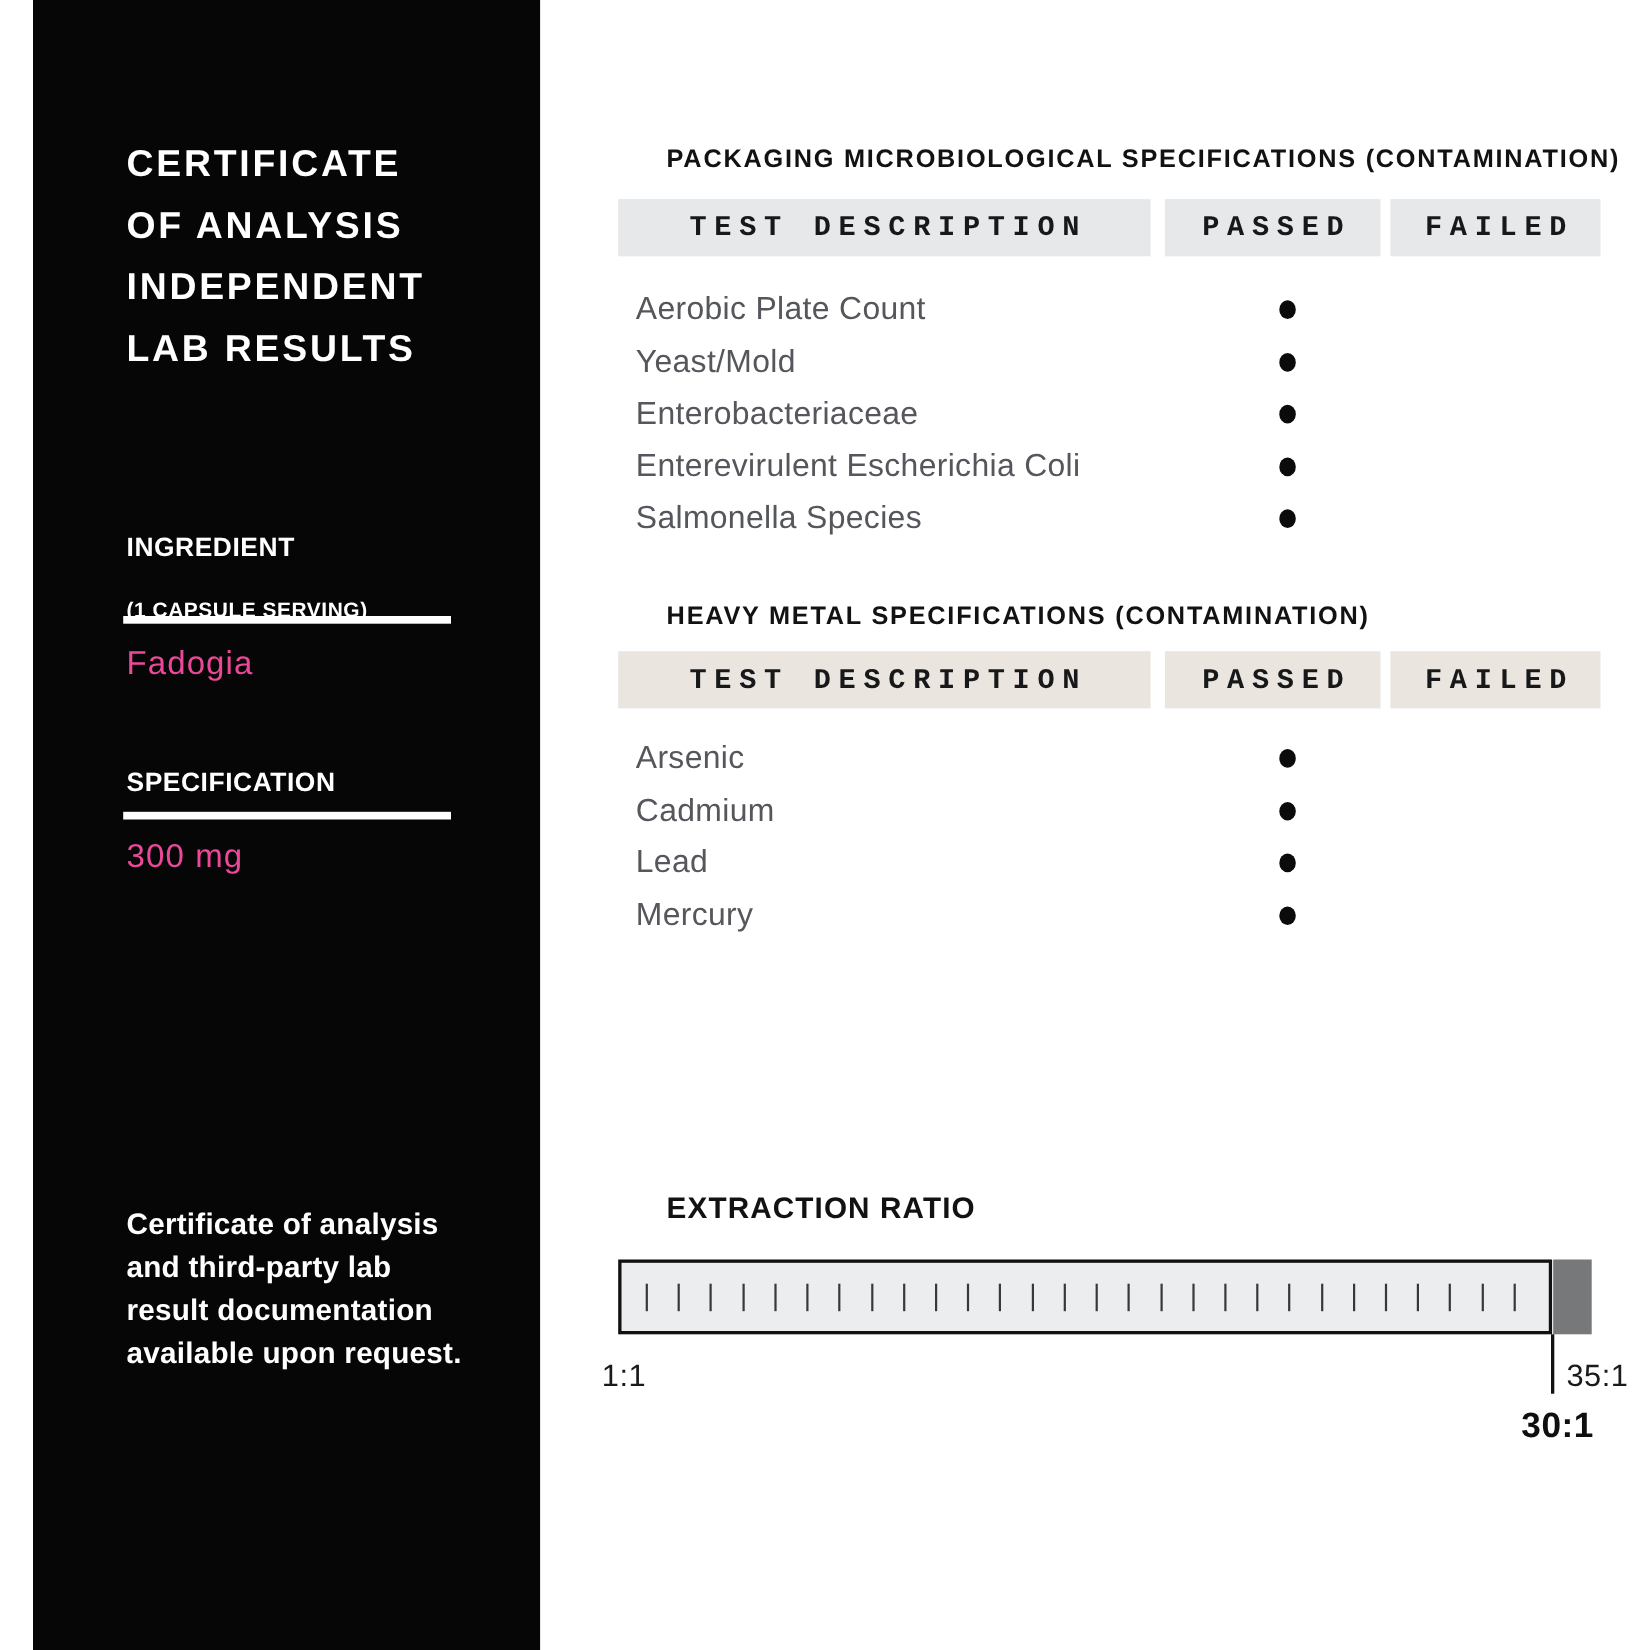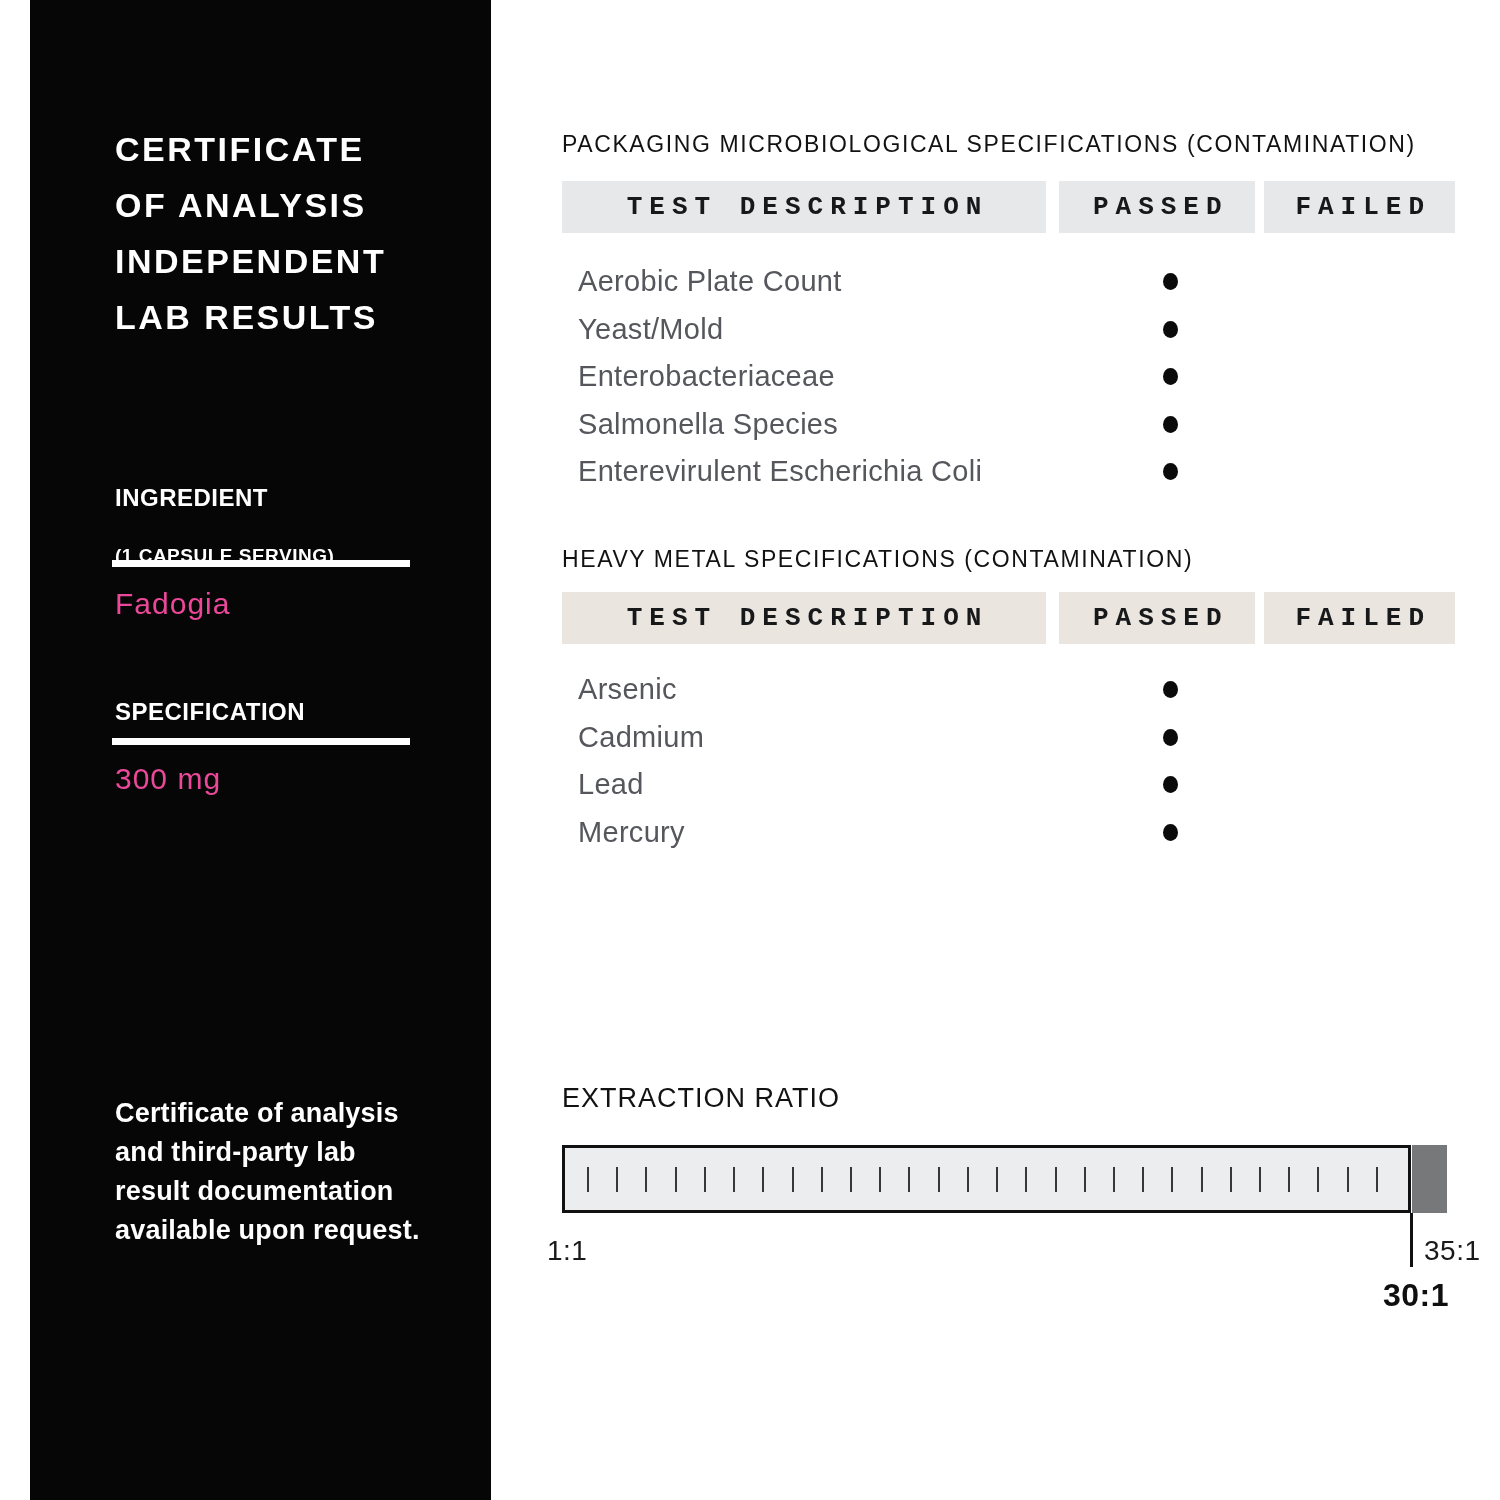--- a/index.html
+++ b/index.html
@@ -20,21 +20,21 @@
   
   .sidebar{position:absolute;left:30px;top:0;width:461px;height:1500px;background:var(--black);color:#ffffff;}
   .sb-title{position:absolute;left:85px;top:121px;font-size:34px;font-weight:800;line-height:56px;letter-spacing:2.5px;}
   .sb-label{position:absolute;left:85px;font-size:24px;font-weight:800;letter-spacing:0.5px;}
   .sb-sublabel{position:absolute;left:85px;font-size:19px;font-weight:800;letter-spacing:0.5px;}
   .sb-rule{position:absolute;left:82px;width:298px;height:7px;background:#ffffff;}
   .sb-value{position:absolute;left:85px;font-size:30px;font-weight:300;letter-spacing:1px;color:#ec4899;}
   .sb-footnote{position:absolute;left:85px;top:1094px;width:312px;font-size:27px;font-weight:700;line-height:39px;letter-spacing:0.2px;}
 
   
-  .section-title{position:absolute;font-size:23px;font-weight:400;letter-spacing:1.6px;color:var(--title-text);white-space:nowrap;}
+  .section-title{position:absolute;font-size:23px;font-weight:700;letter-spacing:1.6px;color:var(--title-text);white-space:nowrap;margin-left:44px;}
   .ext-title{font-size:27px;letter-spacing:1px;}
 
   .thead{position:absolute;left:562px;width:893px;height:52px;display:flex;}
   .th{display:flex;align-items:center;justify-content:center;
       font-family:"Liberation Mono",monospace;font-weight:700;font-size:26px;letter-spacing:7px;
       color:#17181a;}
   .th .pad{padding-left:7px;} 
   .th-desc{width:503px;}
   .th-pass{width:204px;margin-left:13px;}
   .th-fail{width:198px;margin-left:9px;}
@@ -112,28 +112,28 @@
         <div class="td-fail"></div>
       </div>
       <div class="trow">
         <div class="td-desc">Enterobacteriaceae</div>
         <div class="td-pass">
           <span class="dot"></span>
         </div>
         <div class="td-fail"></div>
       </div>
       <div class="trow">
+        <div class="td-desc">Enterevirulent Escherichia Coli</div>
+        <div class="td-pass">
+          <span class="dot"></span>
+        </div>
+        <div class="td-fail"></div>
+      </div>
+      <div class="trow">
         <div class="td-desc">Salmonella Species</div>
-        <div class="td-pass">
-          <span class="dot"></span>
-        </div>
-        <div class="td-fail"></div>
-      </div>
-      <div class="trow">
-        <div class="td-desc">Enterevirulent Escherichia Coli</div>
         <div class="td-pass">
           <span class="dot"></span>
         </div>
         <div class="td-fail"></div>
       </div>
     </div>
 
   <div class="section-title" style="left:562px;top:546px;">HEAVY METAL SPECIFICATIONS (CONTAMINATION)</div>
 
   <div class="thead t2" style="top:592px;">

